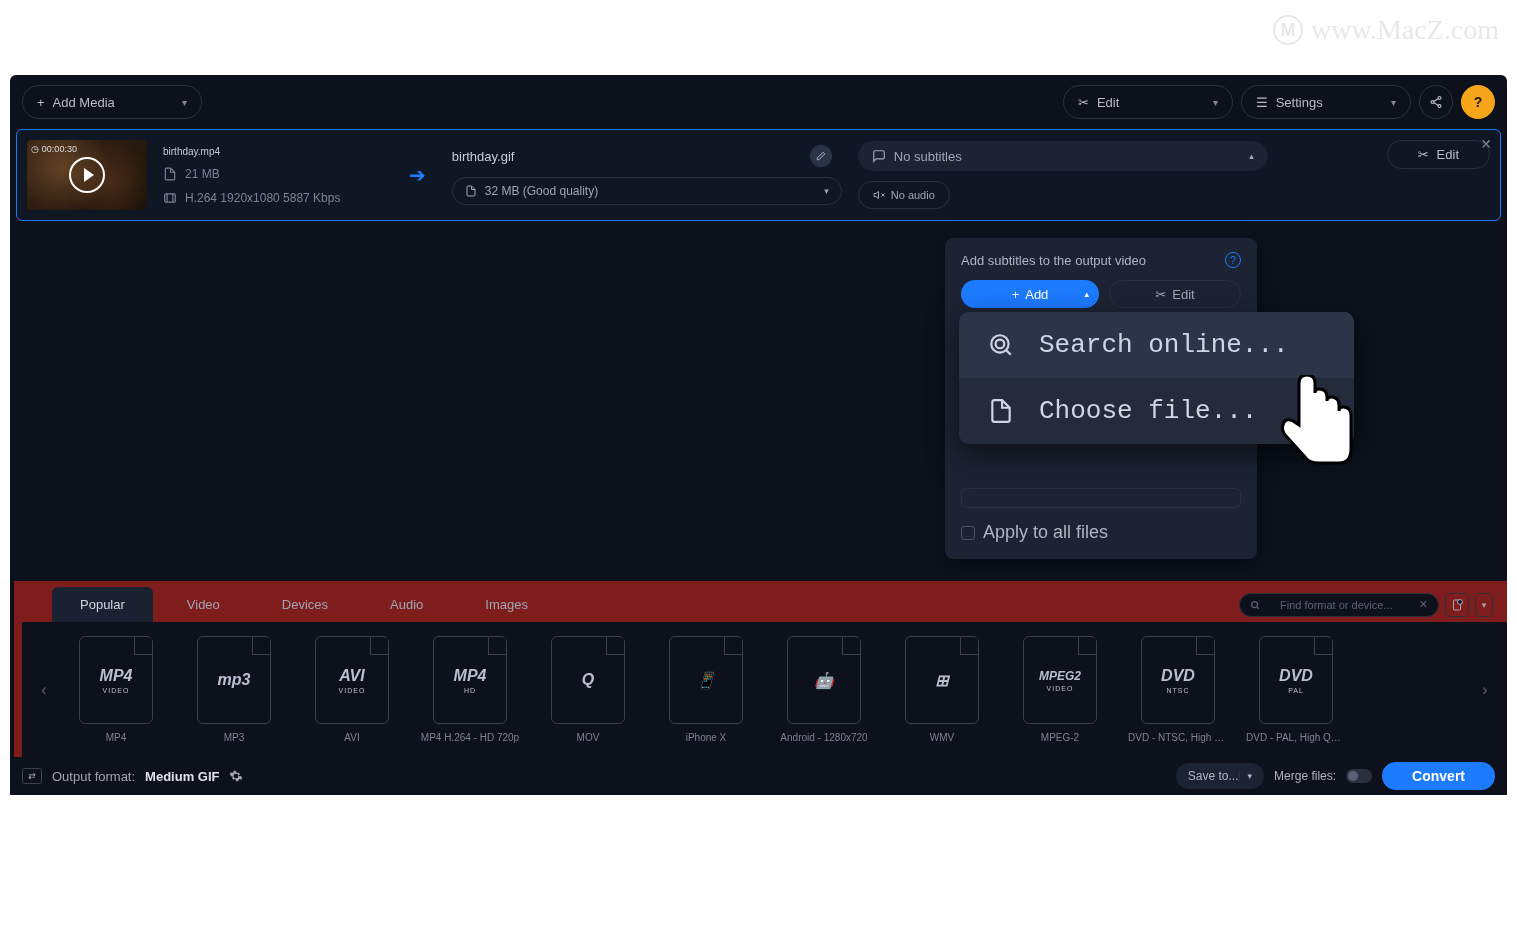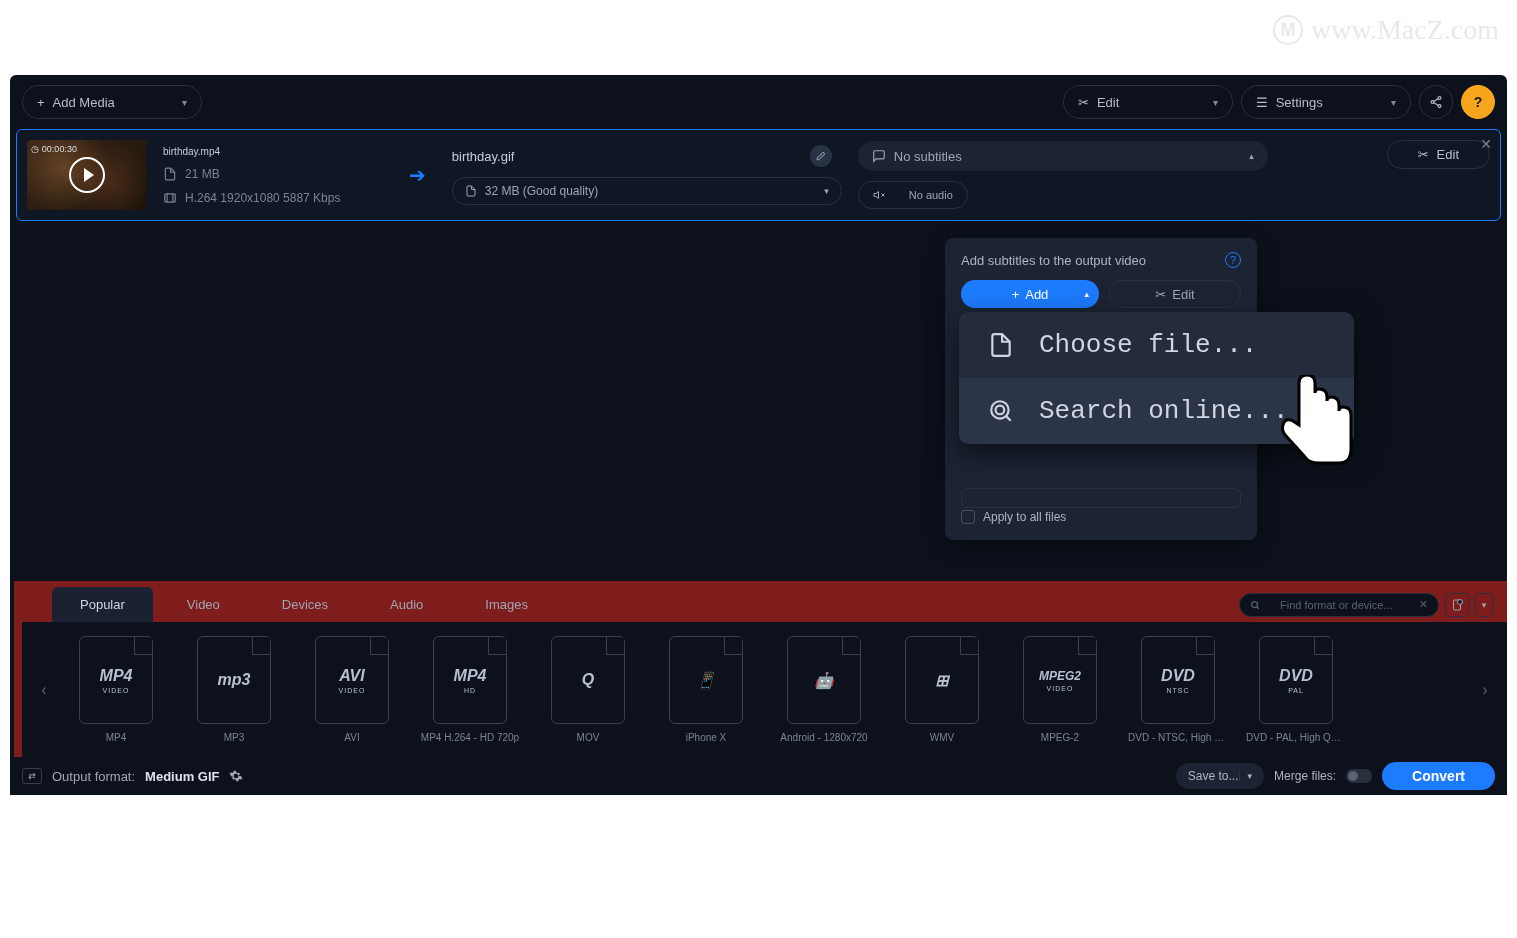--- a/index.html
+++ b/index.html
@@ -220,21 +220,21 @@
 .sub-field .left { display: flex; align-items: center; gap: 8px; }
 .sub-field .chev { font-size: 9px; }
 .edit-pill-sm {
   border: 1px solid #2a3040;
   border-radius: 14px;
   padding: 4px 14px;
   font-size: 11px;
   color: #9fa5b3;
   display: inline-flex;
   align-items: center;
-  gap: 24px;
+  gap: 6px;
   height: 28px;
   min-width: 90px;
   justify-content: center;
 }
 .edit-big {
   margin-left: auto;
   align-self: flex-start;
 }
 .edit-big-inner {
   border: 1px solid #2a3040;
@@ -290,25 +290,25 @@
   flex: 1;
   justify-content: center;
 }
 .pop-obscure {
   margin-top: 180px;
   border: 1px solid #2a3040;
   border-radius: 6px;
   height: 20px;
 }
 .pop-apply {
-  margin-top: 2px;
+  margin-top: 14px;
   display: flex;
   align-items: center;
   gap: 8px;
-  font-size: 12px;
+  font-size: 18px;
 }
 .chk {
   width: 14px;
   height: 14px;
   border: 1px solid #4a5062;
   border-radius: 3px;
 }
 
 .dropdown-menu {
   position: absolute;
@@ -698,38 +698,38 @@
       </div>
     </div>
     <div class="pop-obscure"></div>
     <div class="pop-apply">
       <div class="chk"></div>
       <span>Apply to all files</span>
     </div>
   </div>
 
   <div class="dropdown-menu">
-    <div class="item">
-      <span class="micon">
-        <svg width="26" height="26" viewBox="0 0 24 24" fill="none" stroke="currentColor" stroke-width="2">
-            <path d="M13 2H6a2 2 0 0 0-2 2v16a2 2 0 0 0 2 2h12a2 2 0 0 0 2-2V9z"></path>
-            <polyline points="13 2 13 9 20 9"></polyline>
-          </svg>
-      </span>
-      <span>Choose file...</span>
-    </div>
     <div class="item hover">
       <span class="micon">
         <svg width="26" height="26" viewBox="0 0 24 24" fill="none" stroke="currentColor" stroke-width="2">
             <circle cx="11" cy="11" r="8"></circle>
             <line x1="21" y1="21" x2="16.5" y2="16.5"></line>
             <circle cx="11" cy="11" r="4"></circle>
           </svg>
       </span>
       <span>Search online...</span>
+    </div>
+    <div class="item">
+      <span class="micon">
+        <svg width="26" height="26" viewBox="0 0 24 24" fill="none" stroke="currentColor" stroke-width="2">
+            <path d="M13 2H6a2 2 0 0 0-2 2v16a2 2 0 0 0 2 2h12a2 2 0 0 0 2-2V9z"></path>
+            <polyline points="13 2 13 9 20 9"></polyline>
+          </svg>
+      </span>
+      <span>Choose file...</span>
     </div>
   </div>
 
   <div class="cursor-hand">
     <svg width="90" height="100" viewBox="0 0 90 100">
       <path d="M 24 8 L 24 50 L 18 46 Q 10 42 8 50 Q 6 56 12 62 L 30 82 Q 34 88 44 88 L 64 88 Q 76 88 76 74 L 76 40 Q 76 32 68 32 Q 64 32 64 36 L 64 30 Q 64 22 56 22 Q 52 22 52 26 L 52 22 Q 52 14 44 14 Q 40 14 40 18 L 40 8 Q 40 0 32 0 Q 24 0 24 8 Z" fill="#ffffff" stroke="#000000" stroke-width="3"></path>
     </svg>
   </div>
 
   <div class="bottom-panel">

